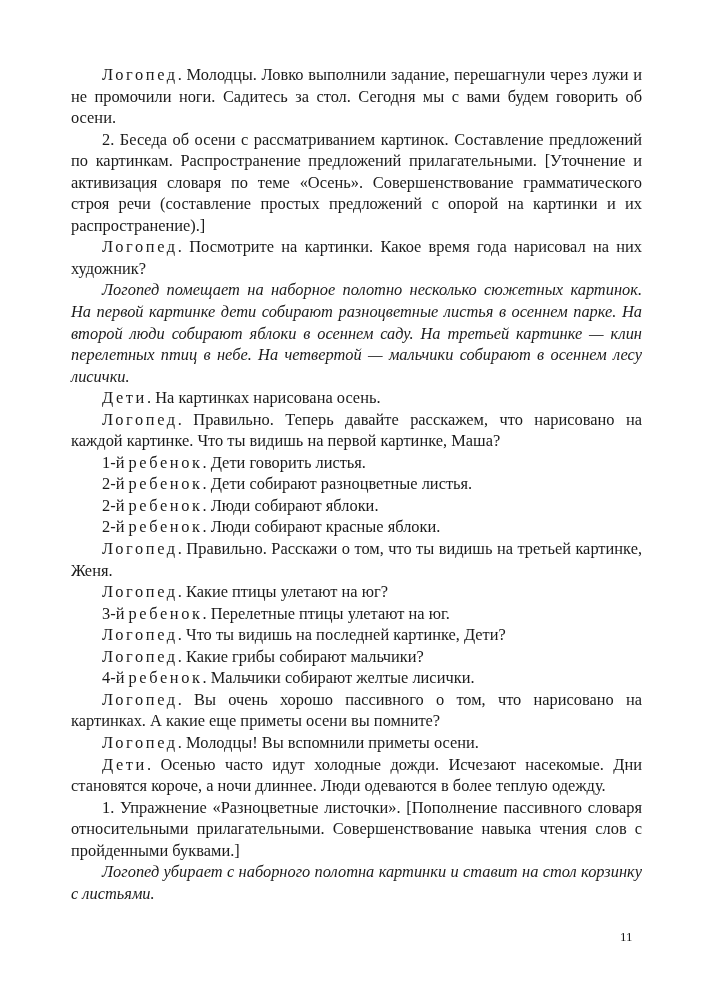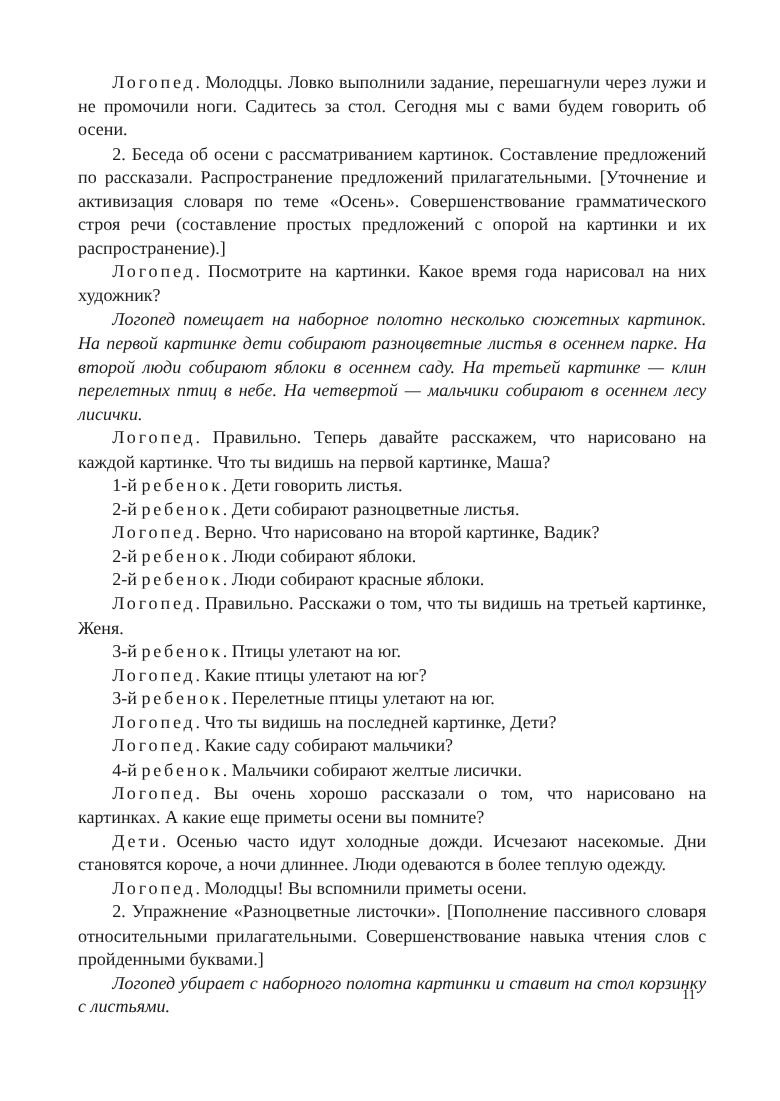--- a/index.html
+++ b/index.html
@@ -7,45 +7,44 @@
   .page {
     position: absolute; left: 71px; top: 64px; width: 571px;
     font-family: "Liberation Serif", serif; font-size: 16.4px; line-height: 21.55px;
     color: #1a1a1a; text-align: justify; hyphens: manual;
   }
   .p { margin: 0; text-indent: 31px; }
   .sp { letter-spacing: 2.6px; }
   .b { font-weight: normal; }
   .it { font-style: italic; }
   .pagenum {
-    position: absolute; left: 620px; top: 896px;
+    position: absolute; left: 620px; top: 929px;
     font-family: "Liberation Serif", serif; font-size: 13px; color: #1a1a1a;
   }
 </style>
 </head>
 <body>
 
 <div class="page">
   <p class="p"><span class="sp">Логопед</span><span>. Молодцы. Ловко выполнили задание, перешагнули через лужи и не промочили ноги. Садитесь за стол. Сегодня мы с вами будем говорить об осени.</span></p>
-  <p class="p"><span class="b">2. Беседа об осени с рассматриванием картинок</span><span>. Составление предложений по рассказали. Распространение предложений прилагательными. [Уточнение и активизация словаря по теме «Осень». Совершенствование грамматического строя речи (составление простых предложений с опорой на картинки и их распространение).]</span></p>
+  <p class="p"><span class="b">2. Беседа об осени с рассматриванием картинок</span><span>. Составление предложений по картинкам. Распространение предложений прилагательными. [Уточнение и активизация словаря по теме «Осень». Совершенствование грамматического строя речи (составление простых предложений с опорой на картинки и их распространение).]</span></p>
   <p class="p"><span class="sp">Логопед</span><span>. Посмотрите на картинки. Какое время года нарисовал на них художник?</span></p>
   <p class="p it">Логопед помещает на наборное полотно несколько сюжетных картинок. На первой картинке дети собирают разноцветные листья в осеннем парке. На второй люди собирают яблоки в осеннем саду. На третьей картинке — клин перелетных птиц в небе. На четвертой — мальчики собирают в осеннем лесу лисички.</p>
+  <p class="p"><span class="sp">Дети</span><span>. На картинках нарисована осень.</span></p>
   <p class="p"><span class="sp">Логопед</span><span>. Правильно. Теперь давайте расскажем, что нарисовано на каждой картинке. Что ты видишь на первой картинке, Маша?</span></p>
   <p class="p"><span>1-й </span><span class="sp">ребенок</span><span>. Дети говорить листья.</span></p>
   <p class="p"><span>2-й </span><span class="sp">ребенок</span><span>. Дети собирают разноцветные листья.</span></p>
-  <p class="p"><span class="sp">Логопед</span><span>. Верно. Что нарисовано на второй картинке, Вадик?</span></p>
   <p class="p"><span>2-й </span><span class="sp">ребенок</span><span>. Люди собирают яблоки.</span></p>
   <p class="p"><span>2-й </span><span class="sp">ребенок</span><span>. Люди собирают красные яблоки.</span></p>
   <p class="p"><span class="sp">Логопед</span><span>. Правильно. Расскажи о том, что ты видишь на третьей картинке, Женя.</span></p>
-  <p class="p"><span>3-й </span><span class="sp">ребенок</span><span>. Птицы улетают на юг.</span></p>
   <p class="p"><span class="sp">Логопед</span><span>. Какие птицы улетают на юг?</span></p>
   <p class="p"><span>3-й </span><span class="sp">ребенок</span><span>. Перелетные птицы улетают на юг.</span></p>
   <p class="p"><span class="sp">Логопед</span><span>. Что ты видишь на последней картинке, Дети?</span></p>
-  <p class="p"><span class="sp">Логопед</span><span>. Какие саду собирают мальчики?</span></p>
+  <p class="p"><span class="sp">Логопед</span><span>. Какие грибы собирают мальчики?</span></p>
   <p class="p"><span>4-й </span><span class="sp">ребенок</span><span>. Мальчики собирают желтые лисички.</span></p>
-  <p class="p"><span class="sp">Логопед</span><span>. Вы очень хорошо рассказали о том, что нарисовано на картинках. А какие еще приметы осени вы помните?</span></p>
+  <p class="p"><span class="sp">Логопед</span><span>. Вы очень хорошо пассивного о том, что нарисовано на картинках. А какие еще приметы осени вы помните?</span></p>
+  <p class="p"><span class="sp">Логопед</span><span>. Молодцы! Вы вспомнили приметы осени.</span></p>
   <p class="p"><span class="sp">Дети</span><span>. Осенью часто идут холодные дожди. Исчезают насекомые. Дни становятся короче, а ночи длиннее. Люди одеваются в более теплую одежду.</span></p>
-  <p class="p"><span class="sp">Логопед</span><span>. Молодцы! Вы вспомнили приметы осени.</span></p>
-  <p class="p"><span class="b">2. Упражнение «Разноцветные листочки»</span><span>. [Пополнение пассивного словаря относительными прилагательными. Совершенствование навыка чтения слов с пройденными буквами.]</span></p>
+  <p class="p"><span class="b">1. Упражнение «Разноцветные листочки»</span><span>. [Пополнение пассивного словаря относительными прилагательными. Совершенствование навыка чтения слов с пройденными буквами.]</span></p>
   <p class="p it">Логопед убирает с наборного полотна картинки и ставит на стол корзинку с листьями.</p>
 </div>
 
 <div class="pagenum">11</div>
 
 </body></html>

